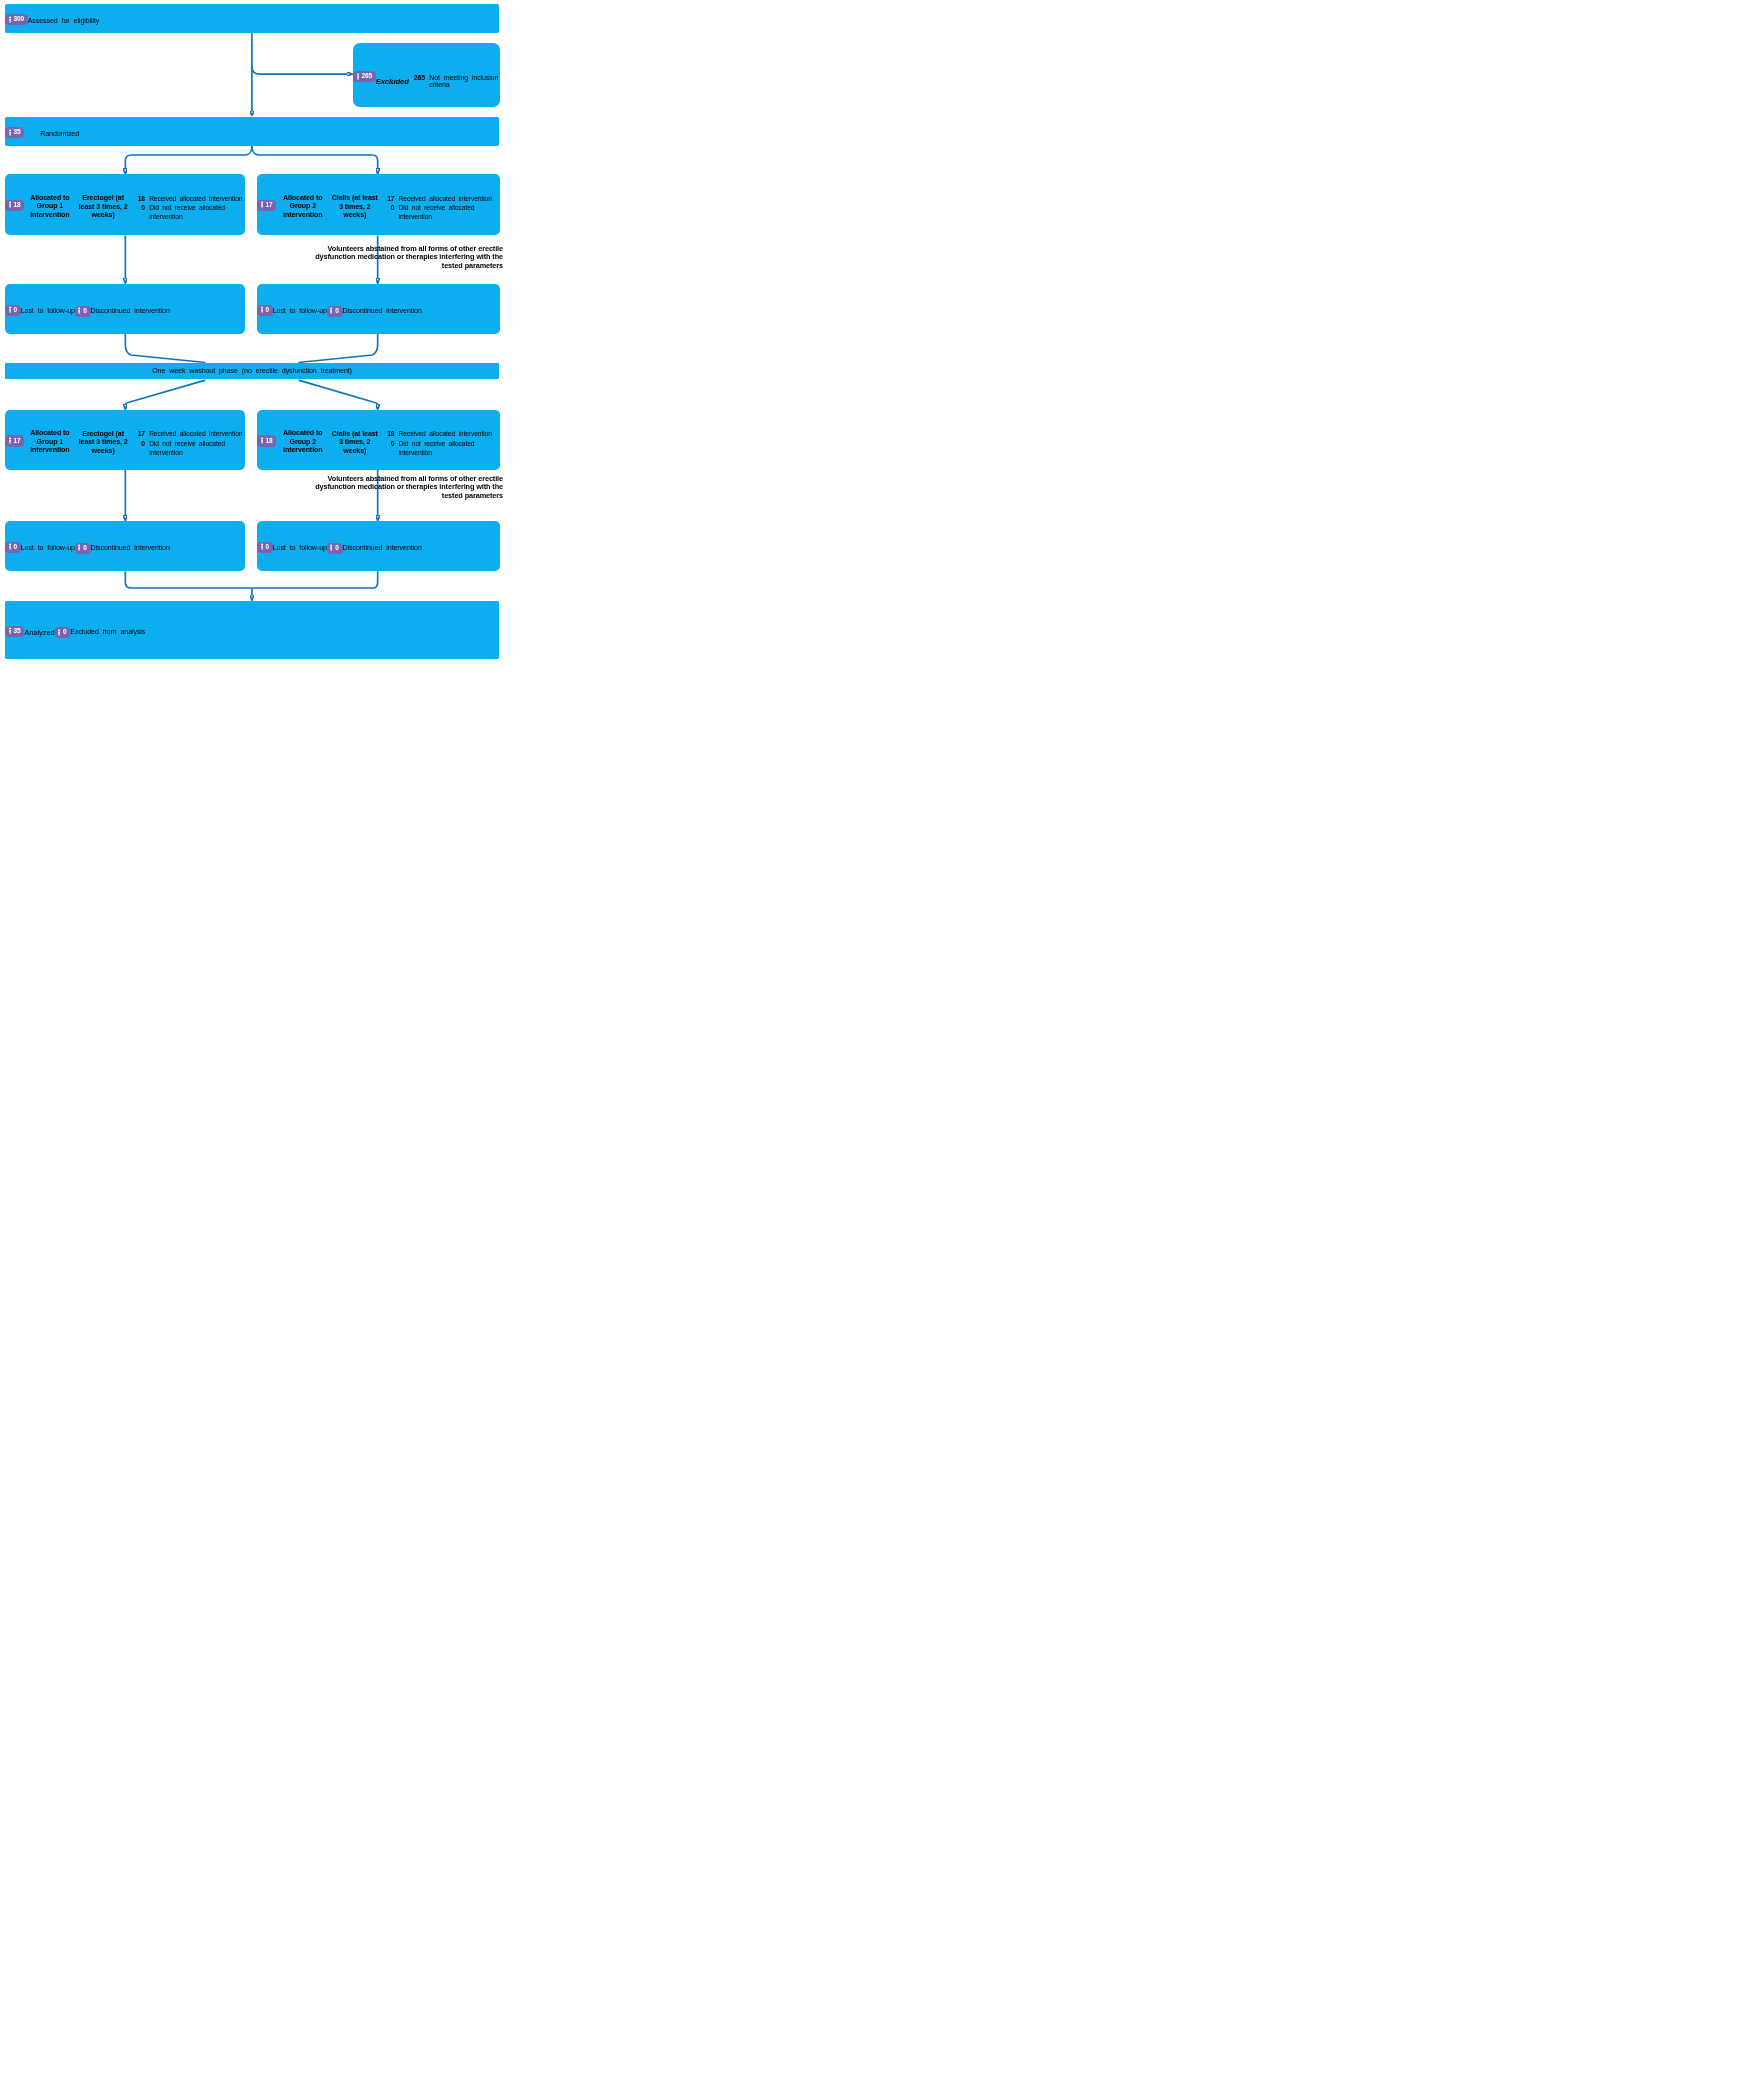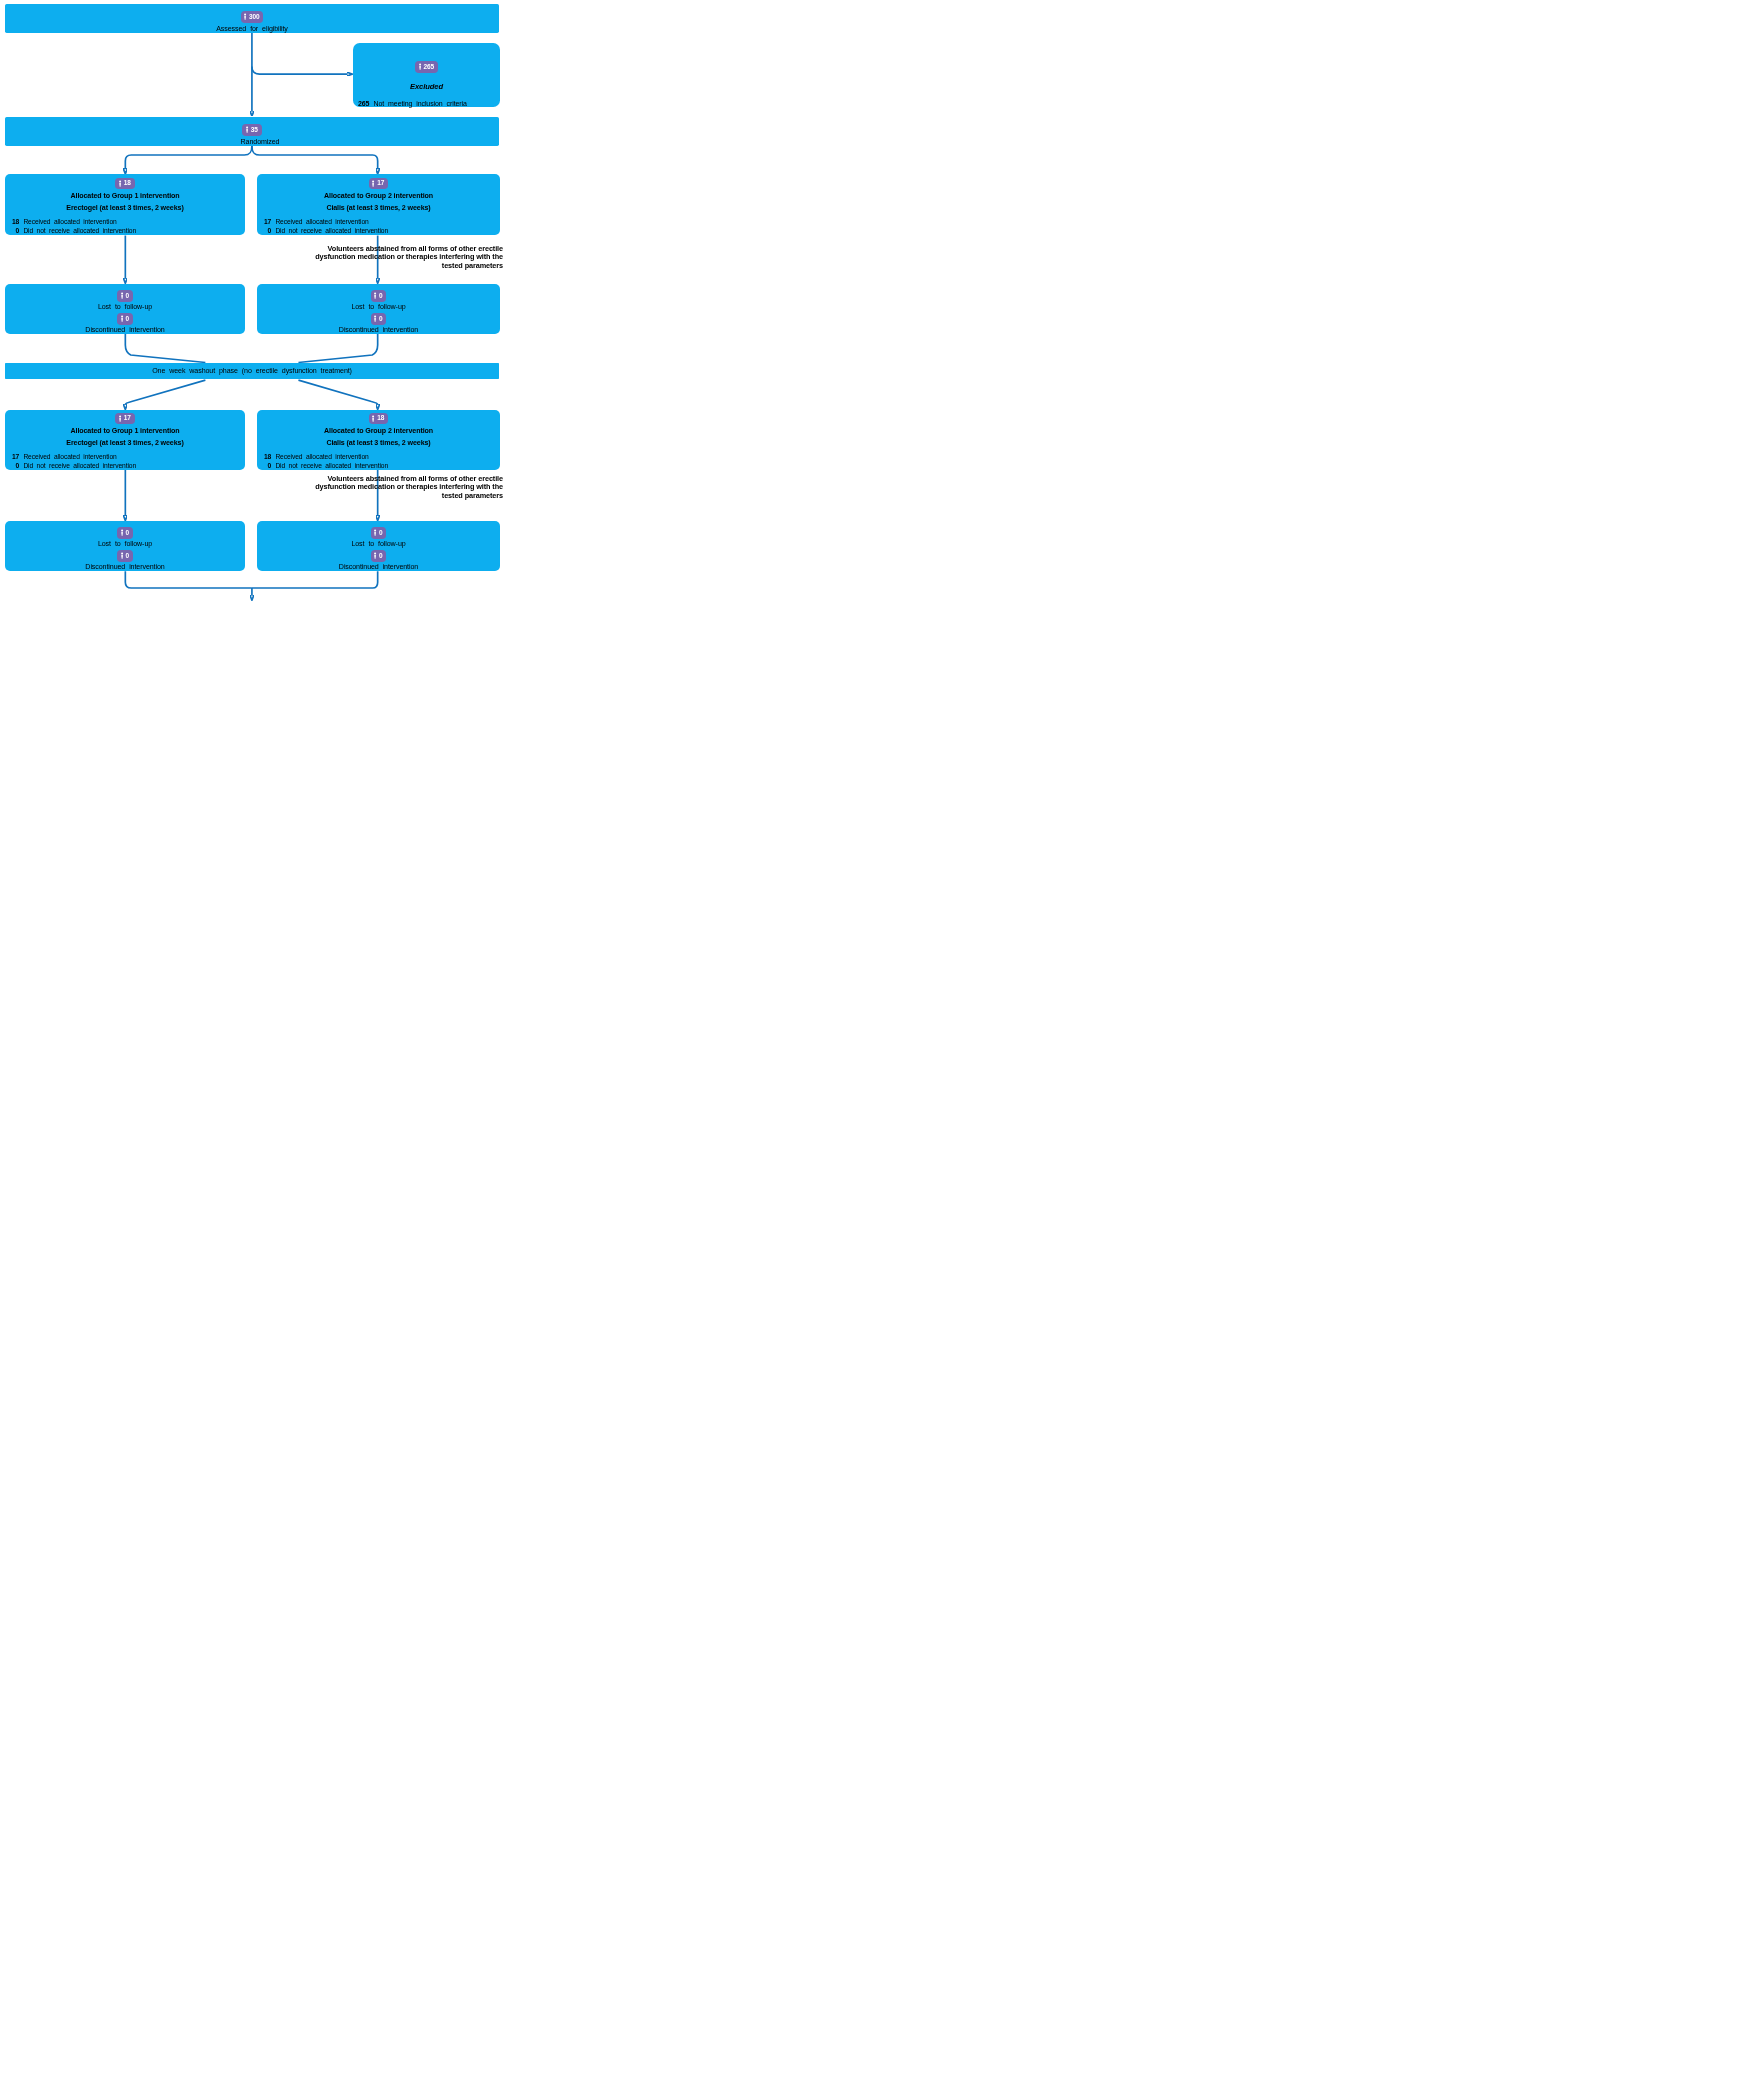--- a/index.html
+++ b/index.html
@@ -7,21 +7,21 @@
     --text-black:#000000; --bg:#FFFFFF;
   }
   html,body{margin:0;padding:0;background:var(--bg);}
   #canvas{position:relative;width:503px;height:663px;background:var(--bg);
     font-family:"Liberation Sans","DejaVu Sans",sans-serif;color:var(--text-black);}
   #connectors{position:absolute;left:0;top:0;z-index:1;}
   #connectors path{stroke:var(--arrow-blue);stroke-width:4;fill:none;}
   .box{position:absolute;background:var(--box-fill);z-index:2;box-sizing:border-box;}
   .wide{left:5px;width:494px;border-radius:1.7px;}
   .side{width:240px;border-radius:5px;}
-  .col{display:flex;flex-direction:column;align-items:center;justify-content:flex-end;}
+  .col{display:flex;flex-direction:row;align-items:center;}
   .badge{display:inline-flex;align-items:center;gap:1.7px;background:var(--badge-purple);
     color:#fff;border-radius:3.8px;padding:0.8px 3.8px 0.8px 2.5px;height:10px;
     font-weight:bold;font-size:6.5px;letter-spacing:-0.1px;line-height:1;}
   .badge svg{width:4.2px;height:8px;fill:#ffffff;}
   .label{font-size:7.1px;letter-spacing:-0.1px;word-spacing:2.1px;}
   .big{font-size:7.6px;}
   .bold{font-weight:bold;}
   .title{font-size:7.1px;font-weight:bold;letter-spacing:-0.1px;line-height:8.4px;text-align:center;}
   .stats{width:100%;padding-left:2.5px;box-sizing:border-box;margin-top:4.6px;}
   .srow{display:flex;align-items:baseline;font-size:6.7px;letter-spacing:-0.1px;line-height:9.2px;}
@@ -271,15 +271,33 @@
     <span class="badge" style="margin-top:2.1px;">
       <svg viewBox="0 0 12 20">
           <circle cx="6" cy="3.1" r="2.9"></circle>
           <path d="M6,6.6 C8,6.6 8.6,8.4 8.3,10.2 L7.1,17 Q6.9,18.7 6,18.7 Q5.1,18.7 4.9,17 L3.7,10.2 C3.4,8.4 4,6.6 6,6.6 Z"></path>
         </svg>
       <span>0</span>
     </span>
     <span class="label" style="margin-top:1.3px;">Discontinued intervention</span>
   </div>
 
+  <div class="box wide col" style="top:601px;height:58px;padding-top:2.9px;">
+    <span class="badge">
+      <svg viewBox="0 0 12 20">
+          <circle cx="6" cy="3.1" r="2.9"></circle>
+          <path d="M6,6.6 C8,6.6 8.6,8.4 8.3,10.2 L7.1,17 Q6.9,18.7 6,18.7 Q5.1,18.7 4.9,17 L3.7,10.2 C3.4,8.4 4,6.6 6,6.6 Z"></path>
+        </svg>
+      <span>35</span>
+    </span>
+    <span class="label big" style="margin-top:2.1px;">Analyzed</span>
+    <span class="badge" style="margin-top:2.5px;">
+      <svg viewBox="0 0 12 20">
+          <circle cx="6" cy="3.1" r="2.9"></circle>
+          <path d="M6,6.6 C8,6.6 8.6,8.4 8.3,10.2 L7.1,17 Q6.9,18.7 6,18.7 Q5.1,18.7 4.9,17 L3.7,10.2 C3.4,8.4 4,6.6 6,6.6 Z"></path>
+        </svg>
+      <span>0</span>
+    </span>
+    <span class="label" style="margin-top:1.7px;">Excluded from analysis</span>
+  </div>
 
 </div>
 
 
 </body></html>

